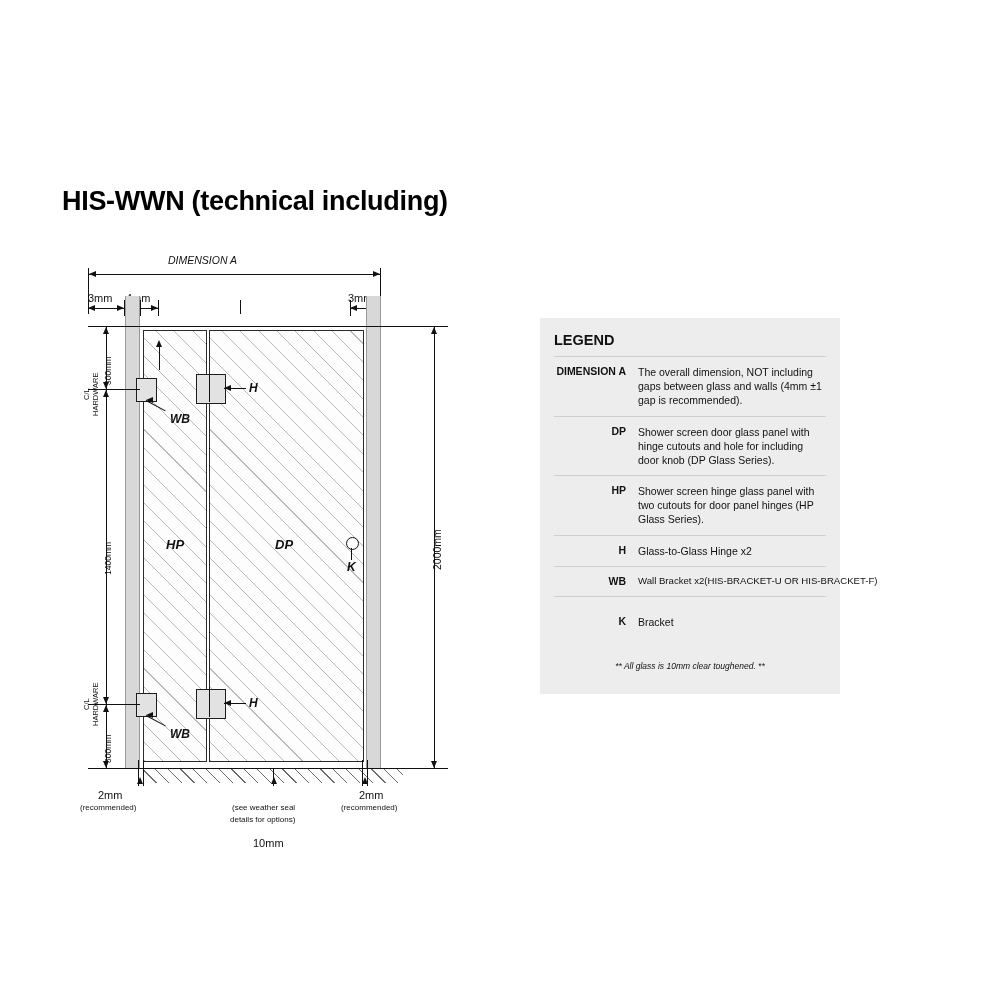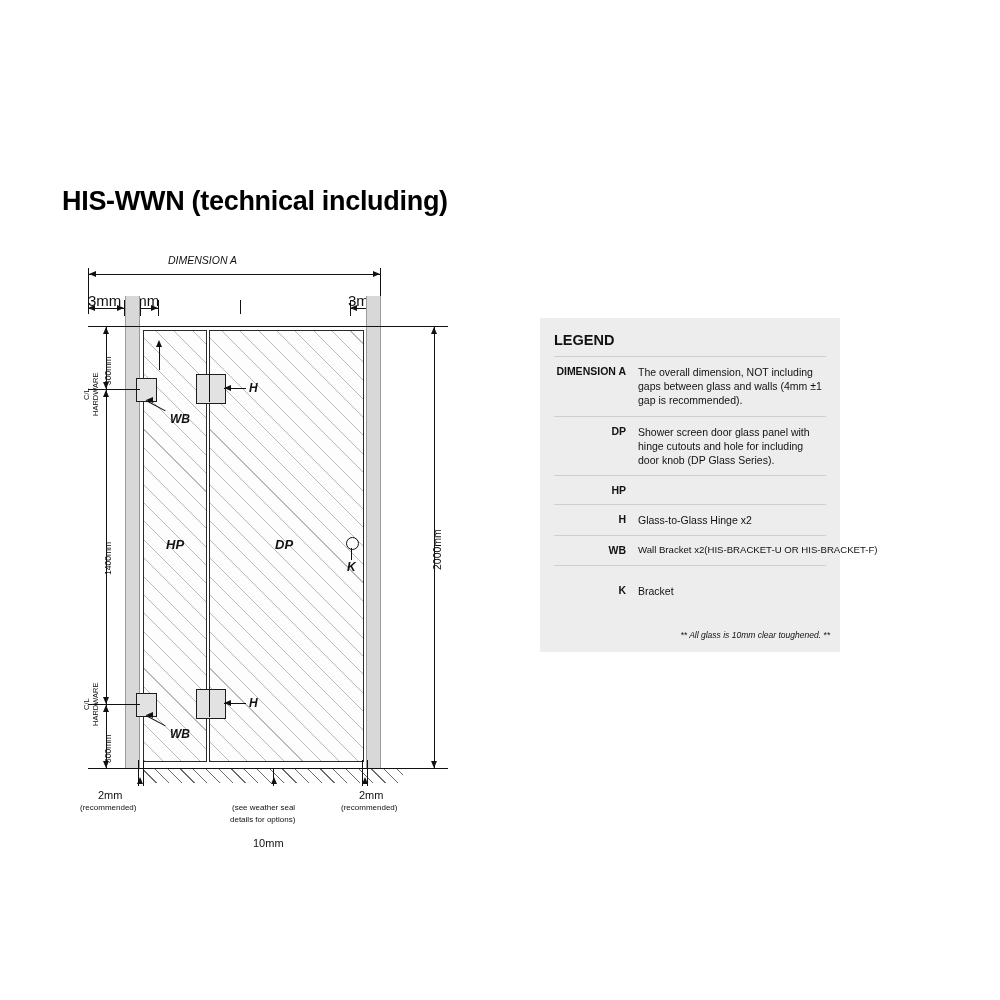--- a/index.html
+++ b/index.html
@@ -38,21 +38,21 @@
   }
 
   .lbl {
     position: absolute;
     font-size: 10.5px;
     color: #111;
     white-space: nowrap;
   }
   .lbl.bold { font-weight: bold; }
   .lbl.ital { font-style: italic; }
-  .lbl.small { font-size: 15px; }
+  .lbl.small { font-size: 11px; }
   .lbl.tiny { font-size: 8px; }
 
   .vline { position: absolute; background: #111; width: 1px; }
   .hline { position: absolute; background: #111; height: 1px; }
 
   
   .wall {
     position: absolute;
     background: #d8d8d8;
     border-left: 1px solid #9a9a9a;
@@ -158,22 +158,22 @@
   }
   .legend-desc {
     font-size: 10.5px;
     line-height: 1.35;
     color: #111;
   }
   .legend-row.wide .legend-desc { white-space: nowrap; }
   #legend-note {
     font-size: 8.5px;
     font-style: italic;
-    text-align: right;
-    padding: 14px 10px 12px 10px;
+    text-align: center;
+    padding: 14px 10px 23px 10px;
     color: #111;
   }
 </style>
 </head>
 <body>
 
 <div id="page-title">HIS-WWN (technical including)</div>
 
 <div id="drawing">
 
@@ -311,20 +311,21 @@
       <div class="legend-desc">The overall dimension, NOT including gaps between glass and walls (4mm ±1 gap is recommended).</div>
     </div>
 
     <div class="legend-row">
       <div class="legend-key">DP</div>
       <div class="legend-desc">Shower screen door glass panel with hinge cutouts and hole for including door knob (DP Glass Series).</div>
     </div>
 
     <div class="legend-row">
       <div class="legend-key">HP</div>
+      <div class="legend-desc">Shower screen hinge glass panel with two cutouts for door panel hinges (HP Glass Series).</div>
     </div>
 
     <div class="legend-row">
       <div class="legend-key">H</div>
       <div class="legend-desc">Glass-to-Glass Hinge x2</div>
     </div>
 
     <div class="legend-row wide">
       <div class="legend-key">WB</div>
       <div class="legend-desc" style="font-size:9.6px;">Wall Bracket x2(HIS-BRACKET-U OR HIS-BRACKET-F)</div>

